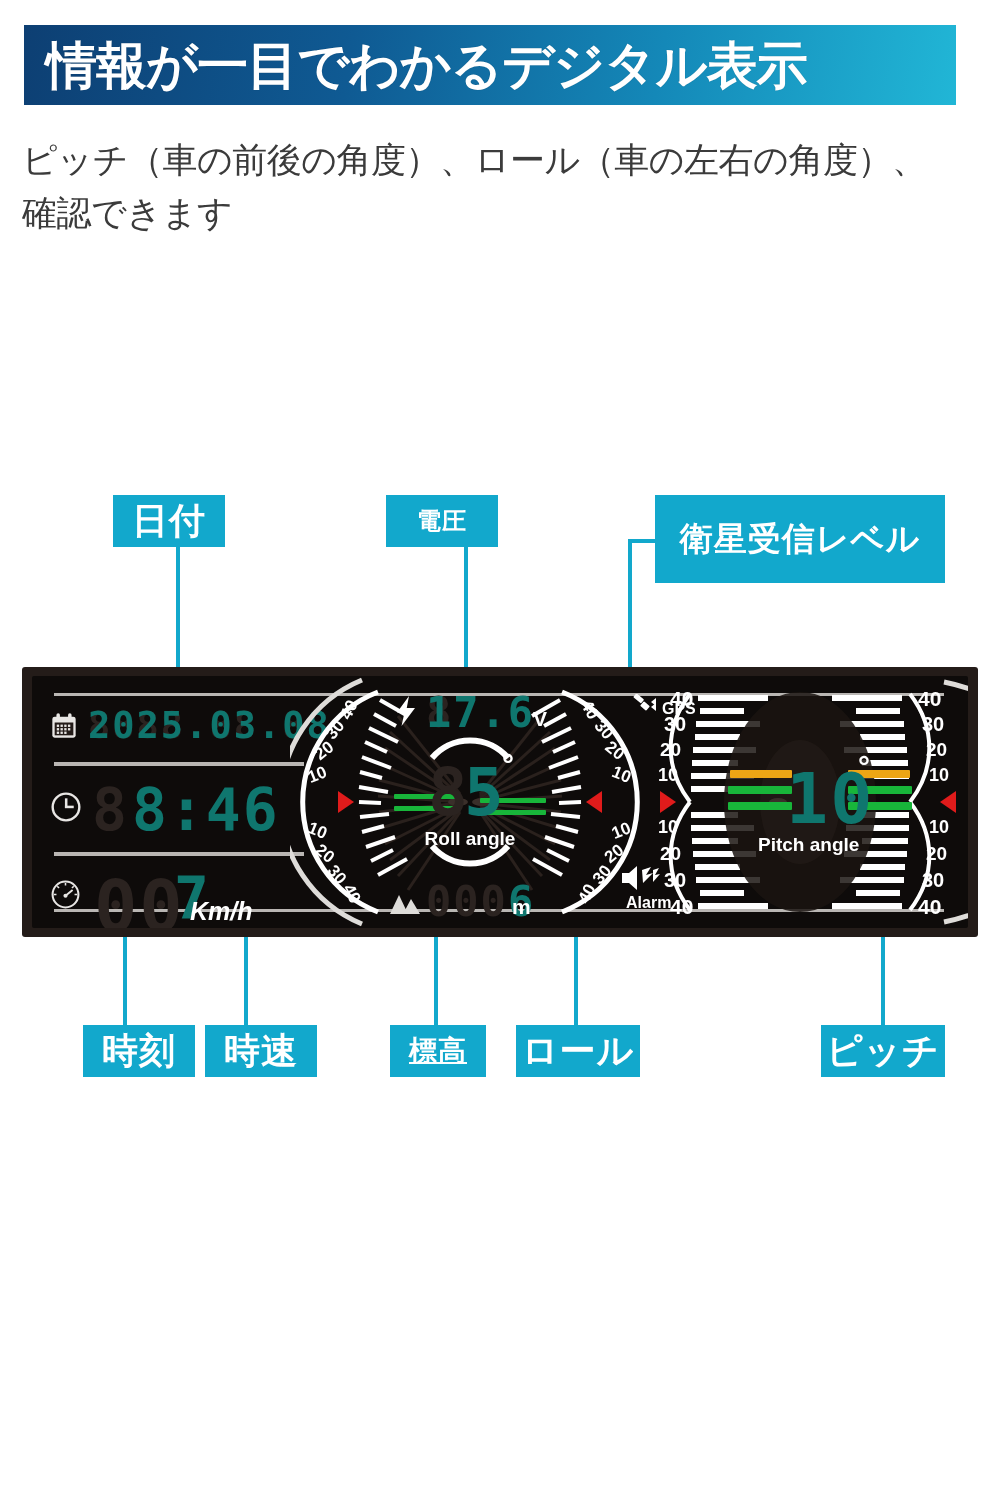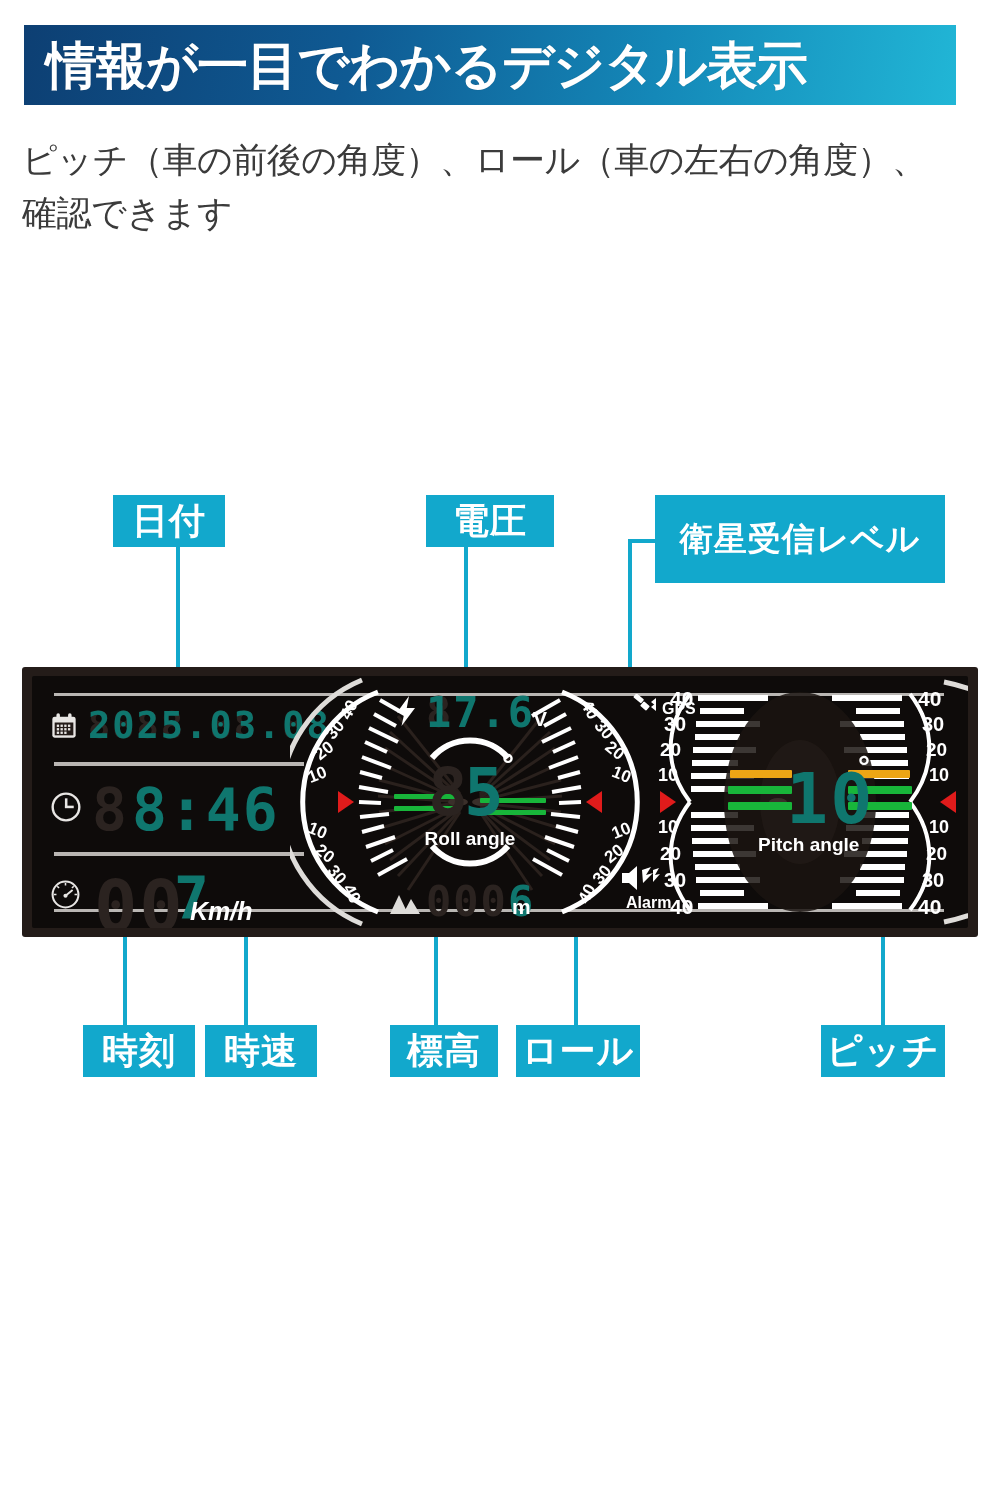--- a/index.html
+++ b/index.html
@@ -87,21 +87,21 @@
   <div>ピッチ（車の前後の角度）、ロール（車の左右の角度）、</div>
   <div>確認できます</div>
 </div>
 
 <div class="callout" style="left:113px;top:495px;width:112px;height:52px;font-size:36px;">
   <span>日付</span>
 </div>
 <div class="lead" style="left:176px;top:547px;width:4px;height:158px;"></div>
 <div class="lead-dot" style="left:170px;top:697px;"></div>
 
-<div class="callout" style="left:426px;top:495px;width:128px;height:52px;font-size:36px;">
+<div class="callout" style="left:386px;top:495px;width:112px;height:52px;font-size:24px;">
   <span>電圧</span>
 </div>
 <div class="lead" style="left:464px;top:547px;width:4px;height:158px;"></div>
 <div class="lead-dot" style="left:458px;top:697px;"></div>
 
 <div class="callout" style="left:655px;top:495px;width:290px;height:88px;font-size:33px;flex-direction:column;">
   <span>衛星受信レベル</span>
 </div>
 <div class="lead" style="left:628px;top:539px;width:30px;height:4px;"></div>
 <div class="lead" style="left:628px;top:539px;width:4px;height:155px;"></div>
@@ -113,21 +113,21 @@
 <div class="lead" style="left:123px;top:938px;width:4px;height:88px;"></div>
 <div class="lead-dot" style="left:117px;top:797px;"></div>
 <div class="lead" style="left:123px;top:805px;width:4px;height:133px;"></div>
 
 <div class="callout" style="left:205px;top:1025px;width:112px;height:52px;font-size:36px;">
   <span>時速</span>
 </div>
 <div class="lead" style="left:244px;top:912px;width:4px;height:114px;"></div>
 <div class="lead-dot" style="left:238px;top:903px;"></div>
 
-<div class="callout" style="left:390px;top:1025px;width:108px;height:52px;font-size:36px;">
+<div class="callout" style="left:390px;top:1025px;width:96px;height:52px;font-size:28px;text-decoration:underline;">
   <span>標高</span>
 </div>
 <div class="lead" style="left:434px;top:909px;width:4px;height:117px;"></div>
 <div class="lead" style="left:434px;top:905px;width:33px;height:4px;"></div>
 <div class="lead-dot" style="left:459px;top:897px;"></div>
 
 <div class="callout" style="left:516px;top:1025px;width:124px;height:52px;font-size:36px;">
   <span>ロール</span>
 </div>
 <div class="lead" style="left:574px;top:900px;width:4px;height:126px;"></div>

